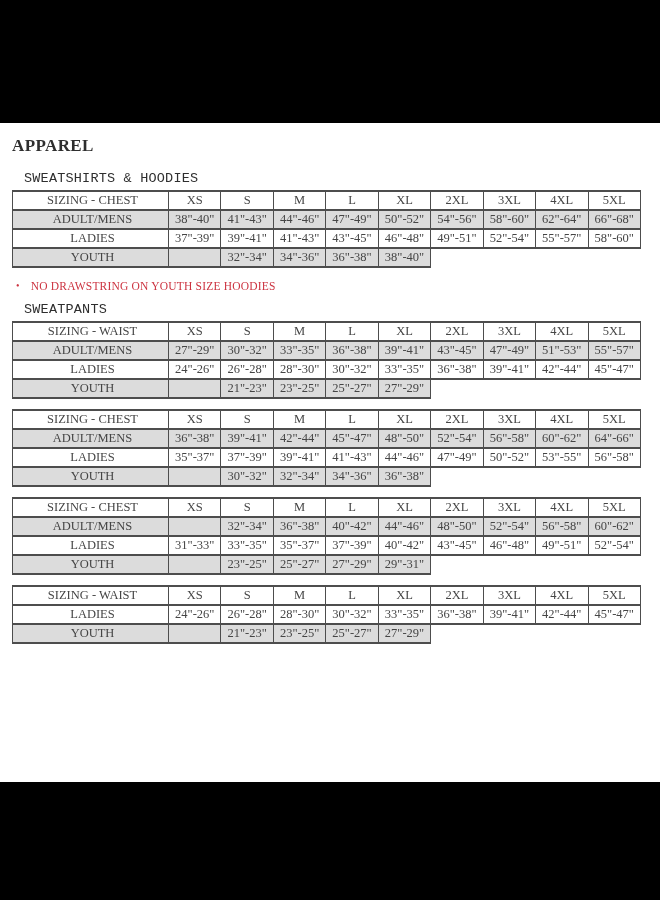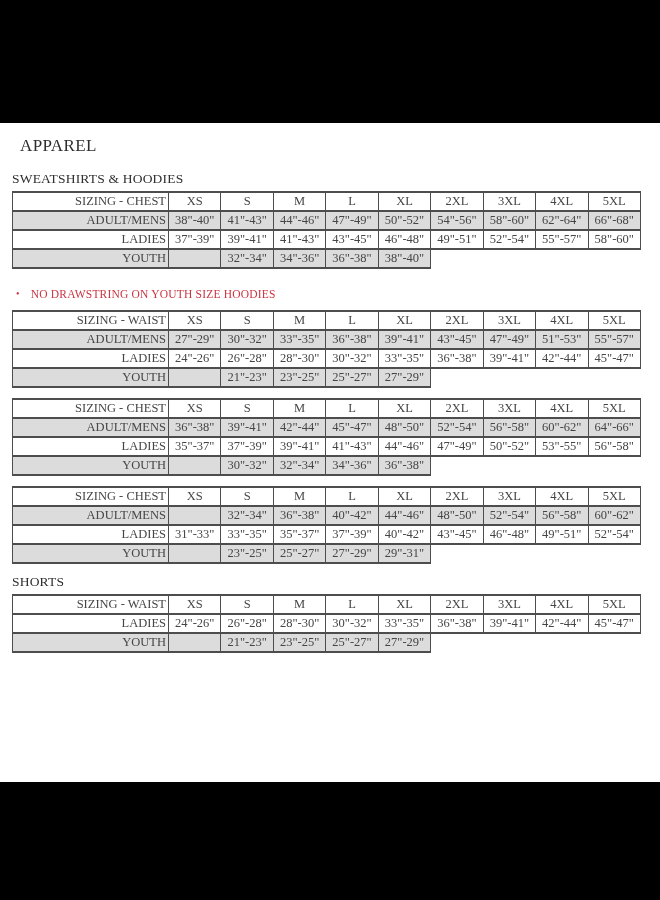--- a/index.html
+++ b/index.html
@@ -11,31 +11,32 @@
     font-family: "Liberation Serif", serif;
     position: relative;
     overflow: hidden;
   }
   .banner { background: #000000; width: 660px; }
   .banner-top { height: 123px; }
   .banner-bottom { position: absolute; left: 0; bottom: 0; height: 118px; }
   main { padding: 13px 0 0 12px; }
   h1.page-title {
     font-size: 17px;
-    font-weight: 400;
+    font-weight: 700;
     color: #2e2e2e;
     letter-spacing: 0.4px;
-    margin: 0 0 15px 8px;
+    margin: 0 0 15px 0;
   }
   h2.section-heading {
     font-size: 13.5px;
     font-weight: 400;
     color: #2e2e2e;
     letter-spacing: 0.2px;
-    margin: 0 0 4px 0;
+    margin: 0 0 4px 12px;
+    font-family: Liberation Mono, monospace;
   }
   section.size-section { margin-bottom: 10px; }
   table.size-table {
     border-collapse: collapse;
     table-layout: fixed;
     width: 629px;
     font-size: 12.5px;
     color: #454545;
   }
   .size-table th, .size-table td {
@@ -44,26 +45,26 @@
     border-bottom-width: 2px;
     height: 19px;
     padding: 0 2px;
     text-align: center;
     font-weight: 400;
     white-space: nowrap;
     overflow: hidden;
   }
   .size-table .label-col {
     width: 156px;
-    text-align: right;
+    text-align: center;
     padding-left: 6px;
   }
   .size-table tr.shaded td { background: #dcdcdc; }
   p.note {
-    margin: 19px 0 0 4px;
+    margin: 12px 0 0 4px;
     font-size: 11.5px;
     color: #cc3340;
     letter-spacing: 0.2px;
   }
   p.note .bullet {
     font-size: 10px;
     margin-right: 11px;
     vertical-align: 1px;
   }
 </style>
@@ -136,20 +137,21 @@
               <td>34"-36"</td>
               <td>36"-38"</td>
               <td>38"-40"</td>
             </tr>
           </tbody>
     </table>
     <p class="note"><span class="bullet">•</span><span>NO DRAWSTRING ON YOUTH SIZE HOODIES</span></p>
   </section>
 
   <section class="size-section">
+    <h2 class="section-heading">SWEATPANTS</h2>
     <table class="size-table">
       <colgroup>
             <col style="width: 156px;">
             <col>
             <col>
             <col>
             <col>
             <col>
             <col>
             <col>
@@ -334,21 +336,20 @@
               <td>25"-27"</td>
               <td>27"-29"</td>
               <td>29"-31"</td>
             </tr>
           </tbody>
     </table>
 
   </section>
 
   <section class="size-section">
-    <h2 class="section-heading">SHORTS</h2>
     <table class="size-table">
       <colgroup>
             <col style="width: 156px;">
             <col>
             <col>
             <col>
             <col>
             <col>
             <col>
             <col>

